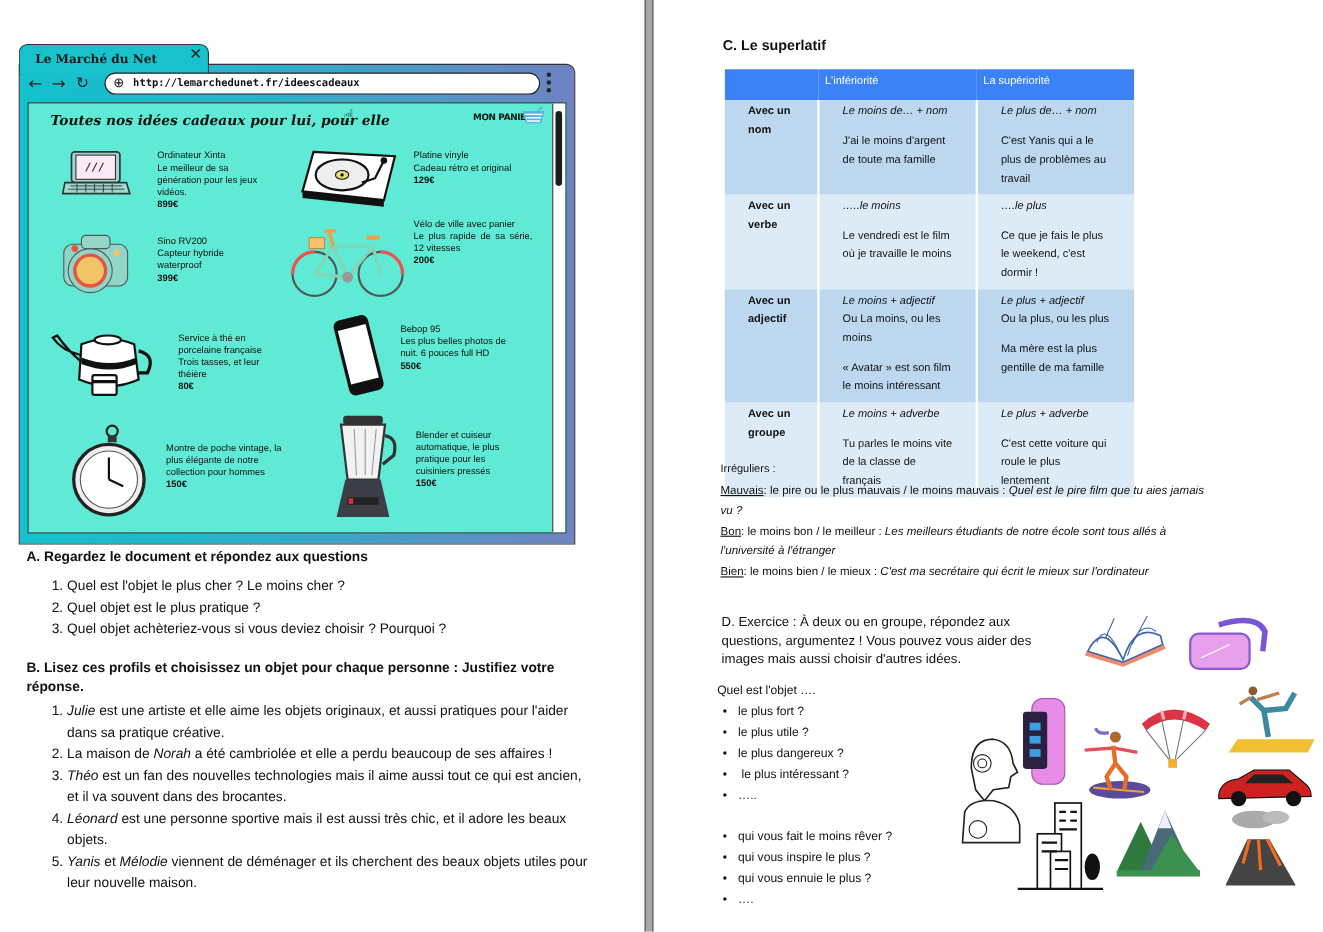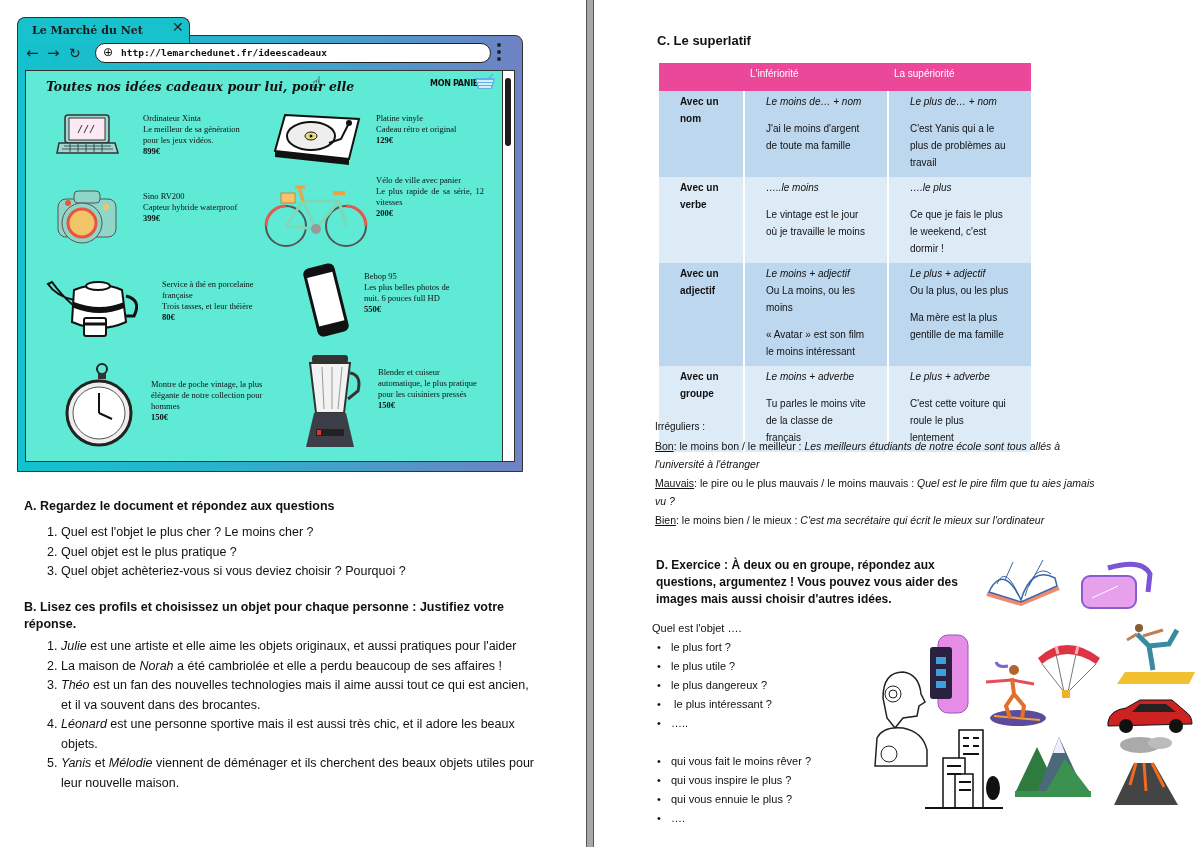--- a/index.html
+++ b/index.html
@@ -5,21 +5,21 @@
   * { box-sizing: border-box; margin: 0; padding: 0; }
   html, body { width: 1203px; height: 847px; overflow: hidden; background: #ffffff; }
   body { font-family: "DejaVu Sans", sans-serif; color: #111; position: relative; }
 
   .page { position: absolute; top: 0; height: 847px; background: #fff; }
   .page-left { left: 0; width: 585px; }
   .page-right { left: 595px; width: 608px; }
   .divider { position: absolute; left: 586px; top: 0; width: 8px; height: 847px; background: #a7a7a7; border-left: 1px solid #555; border-right: 1px solid #555; }
 
   
-  .browser { position: absolute; left: 17px; top: 17px; width: 506px; height: 455px; }
+  .browser { position: absolute; left: 17px; top: 40px; width: 506px; height: 455px; }
   .browser-frame { position: absolute; left: 0; top: 18px; width: 506px; height: 437px;
     background: linear-gradient(90deg, #12c2cc 0%, #2db0cc 45%, #6f82c4 100%);
     border: 1.5px solid #333; border-radius: 0 8px 0 0; }
   .browser-tab { position: absolute; left: 0; top: 0; width: 173px; height: 28px;
     background: #17c2cc; border: 1.5px solid #333; border-bottom: none; border-radius: 8px 8px 0 0; z-index: 2; }
   .tab-title { position: absolute; left: 14px; top: 6px; font-family: "DejaVu Serif", serif; font-size: 11px; font-weight: bold; color: #1a1a1a; }
   .tab-close { position: absolute; left: 154px; top: 1px; font-size: 14px; color: #222; }
   .nav { position: absolute; top: 27px; font-size: 15px; color: #222; z-index: 3; }
   .nav-back { left: 9px; }
   .nav-fwd { left: 30px; }
@@ -33,48 +33,48 @@
 
   .viewport { position: absolute; left: 8px; top: 53px; width: 490px; height: 392px; background: #5eead4; border: 1.5px solid #333; z-index: 2; overflow: hidden; }
   .vscroll { position: absolute; right: 0; top: 0; width: 12px; height: 100%; border-left: 1px solid #333; background: #fff; }
   .vthumb { position: absolute; left: 2px; top: 7px; width: 6px; height: 68px; background: #1c1c1c; border-radius: 3px; }
 
   .site-title { position: absolute; left: 20px; top: 8px; font-family: "DejaVu Serif", serif; font-style: italic; font-weight: bold; font-size: 12.5px; color: #111; }
   .hand-icon { position: absolute; left: 286px; top: 2px; font-size: 16px; }
   .cart { position: absolute; left: 404px; top: 8px; font-size: 8px; font-weight: bold; letter-spacing: -0.3px; }
   .cart-icon { position: absolute; left: 448px; top: 3px; width: 22px; height: 16px; }
 
-  .product { position: absolute; font-family: Liberation Serif, serif; font-size: 8.5px; line-height: 11px; color: #111; }
+  .product { position: absolute; font-family: Liberation Sans, sans-serif; font-size: 8.5px; line-height: 11px; color: #111; }
   .product .price { font-weight: bold; }
   .product-img { position: absolute; }
 
   
   .h-section { position: absolute; font-family: "Liberation Sans", sans-serif; font-weight: bold; font-size: 12.5px; color: #111; }
   .olist { position: absolute; font-family: "Liberation Sans", sans-serif; font-size: 12.5px; line-height: 19.5px; list-style: none; }
   .olist li { position: relative; padding-left: 14px; }
   .olist li .num { position: absolute; left: 0; }
 
   
   .c-title { position: absolute; left: 657px; top: 33px; font-family: "Liberation Sans", sans-serif; font-weight: bold; font-size: 13px; }
   table.grammar { position: absolute; left: 659px; top: 63px; width: 372px; border-collapse: collapse; font-family: "Liberation Sans", sans-serif; font-size: 10px; line-height: 17px; }
-  table.grammar th { background: #ec4899; color: #fff; font-weight: normal; text-align: left; height: 28px; vertical-align: top; padding: 2px 6px; }
+  table.grammar th { background: #3b82f6; color: #fff; font-weight: normal; text-align: left; height: 28px; vertical-align: top; padding: 2px 6px; }
   table.grammar td { vertical-align: top; padding: 2px 21px 6px; border-right: 2px solid #fff; }
   table.grammar td:last-child { border-right: none; }
   table.grammar tr.r1 td, table.grammar tr.r3 td { background: #bdd7ee; }
   table.grammar tr.r2 td, table.grammar tr.r4 td { background: #ddebf7; }
   table.grammar tr td:first-child { font-weight: bold; width: 85px; }
   table.grammar .em { font-style: italic; display: block; }
   table.grammar .ex { display: block; margin-top: 10px; }
 
   .irr { position: absolute; left: 655px; top: 418px; width: 440px; font-family: "Liberation Sans", sans-serif; font-size: 10.5px; line-height: 18.5px; }
   .irr .title { font-weight: normal; font-size: 10px; }
   .irr u { text-decoration: underline; }
   .irr i { font-style: italic; }
 
-  .d-title { position: absolute; left: 656px; top: 557px; width: 310px; font-family: "Liberation Sans", sans-serif; font-weight: bold; font-size: 12px; line-height: 17px; }
+  .d-title { position: absolute; left: 656px; top: 557px; width: 310px; font-family: "Liberation Sans", sans-serif; font-weight: normal; font-size: 12px; line-height: 17px; }
   .q-intro { position: absolute; left: 652px; top: 622px; font-family: "Liberation Sans", sans-serif; font-size: 11px; }
   .blist { position: absolute; left: 657px; font-family: "Liberation Sans", sans-serif; font-size: 11px; line-height: 19px; list-style: none; }
   .blist li::before { content: "•"; display: inline-block; width: 14px; }
 
   .deco { position: absolute; }
 </style>
 </head>
 <body>
 
 <div class="page page-left">
@@ -231,21 +231,21 @@
     <li><span class="num">1.</span><span>Quel est l'objet le plus cher ? Le moins cher ?</span></li>
     <li><span class="num">2.</span><span>Quel objet est le plus pratique ?</span></li>
     <li><span class="num">3.</span><span>Quel objet achèteriez-vous si vous deviez choisir ? Pourquoi ?</span></li>
   </ol>
 
   <div class="h-section" style="left:24px;top:599px;line-height:17px">
     <div>B. Lisez ces profils et choisissez un objet pour chaque personne : Justifiez votre</div>
     <div>réponse.</div>
   </div>
   <ol class="olist" style="left:47px;top:637px">
-    <li><span class="num">1.</span><i>Julie</i><span> est une artiste et elle aime les objets originaux, et aussi pratiques pour l'aider</span></li>
+    <li><span class="num">1.</span><i>Julie</i><span> est une artiste et elle aime les objets originaux, et aussi pratiques pour l'aider</span><div>dans sa pratique créative.</div></li>
     <li><span class="num">2.</span><span>La maison de </span><i>Norah</i><span> a été cambriolée et elle a perdu beaucoup de ses affaires !</span></li>
     <li><span class="num">3.</span><i>Théo</i><span> est un fan des nouvelles technologies mais il aime aussi tout ce qui est ancien,</span><div>et il va souvent dans des brocantes.</div></li>
     <li><span class="num">4.</span><i>Léonard</i><span> est une personne sportive mais il est aussi très chic, et il adore les beaux</span><div>objets.</div></li>
     <li><span class="num">5.</span><i>Yanis</i><span> et </span><i>Mélodie</i><span> viennent de déménager et ils cherchent des beaux objets utiles pour</span><div>leur nouvelle maison.</div></li>
   </ol>
 </div>
 
 <div class="divider"></div>
 
 <div class="page page-right"></div>
@@ -266,21 +266,21 @@
         </td>
     <td>
           <span class="em">Le plus de… + nom</span>
           <span class="ex">C'est Yanis qui a le plus de problèmes au travail</span>
         </td>
   </tr>
   <tr class="r2">
     <td>Avec un verbe</td>
     <td>
           <span class="em">…..le moins</span>
-          <span class="ex">Le vintage est le jour où je travaille le moins</span>
+          <span class="ex">Le vendredi est le film où je travaille le moins</span>
         </td>
     <td>
           <span class="em">….le plus</span>
           <span class="ex">Ce que je fais le plus le weekend, c'est dormir !</span>
         </td>
   </tr>
   <tr class="r3">
     <td>Avec un adjectif</td>
     <td><span class="em">Le moins + adjectif</span><span>Ou La moins, ou les moins</span><span class="ex">« Avatar » est son film le moins intéressant</span></td>
     <td><span class="em">Le plus + adjectif</span><span>Ou la plus, ou les plus</span><span class="ex">Ma mère est la plus gentille de ma famille</span></td>
@@ -294,22 +294,22 @@
     <td>
           <span class="em">Le plus + adverbe</span>
           <span class="ex">C'est cette voiture qui roule le plus lentement</span>
         </td>
   </tr>
 </tbody>
   </table>
 
 <div class="irr">
   <div class="title">Irréguliers :</div>
+  <div><u>Mauvais</u><span>: le pire ou le plus mauvais / le moins mauvais : </span><i>Quel est le pire film que tu aies jamais vu ?</i></div>
   <div><u>Bon</u><span>: le moins bon / le meilleur : </span><i>Les meilleurs étudiants de notre école sont tous allés à l'université à l'étranger</i></div>
-  <div><u>Mauvais</u><span>: le pire ou le plus mauvais / le moins mauvais : </span><i>Quel est le pire film que tu aies jamais vu ?</i></div>
   <div><u>Bien</u><span>: le moins bien / le mieux : </span><i>C'est ma secrétaire qui écrit le mieux sur l'ordinateur</i></div>
 </div>
 
 <div class="d-title">D. Exercice : À deux ou en groupe, répondez aux questions, argumentez ! Vous pouvez vous aider des images mais aussi choisir d'autres idées.</div>
 <div class="q-intro">Quel est l'objet ….</div>
 <ul class="blist" style="top:638px">
   <li>le plus fort ?</li>
   <li>le plus utile ?</li>
   <li>le plus dangereux ?</li>
   <li> le plus intéressant ?</li>

